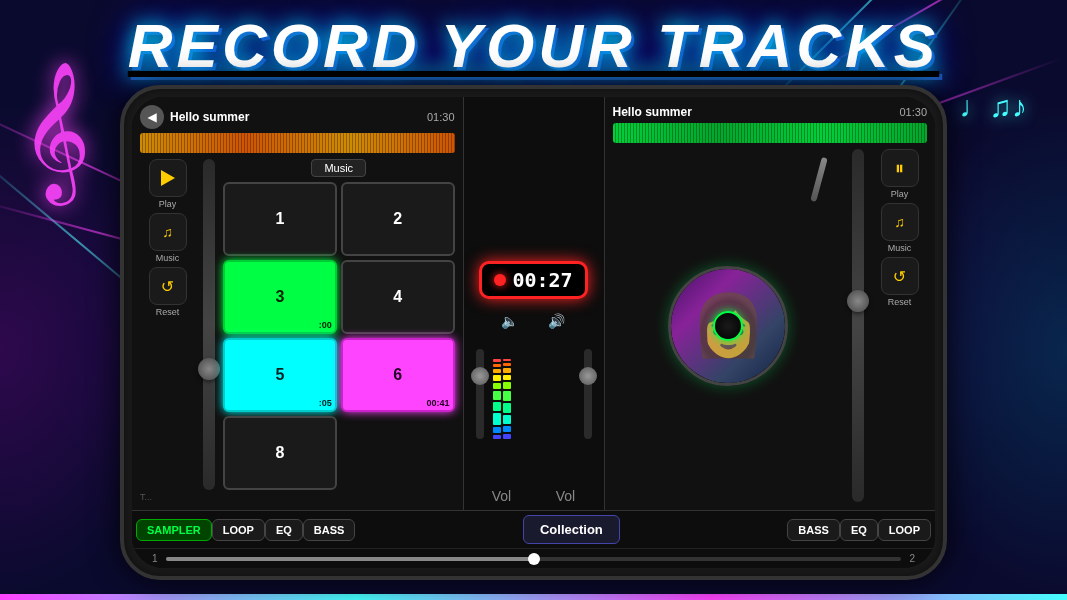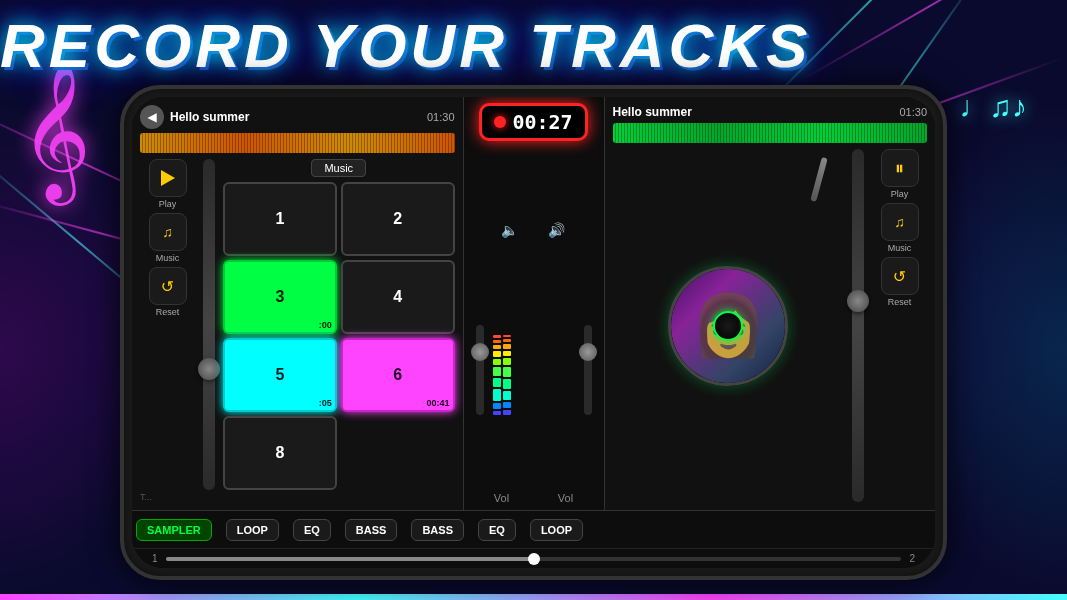--- a/index.html
+++ b/index.html
@@ -19,21 +19,23 @@
       inset: 0;
       background: radial-gradient(ellipse at 50% 50%, #1a0a4a 0%, #0a0a2e 70%);
     }
 
     
     .title-area {
       position: absolute;
       top: 10px;
       left: 0;
       right: 0;
+      text-align: center;
       z-index: 10;
+      text-decoration: underline;
     }
 
     .main-title {
       font-size: 62px;
       font-weight: 900;
       color: white;
       text-transform: uppercase;
       letter-spacing: 4px;
       text-shadow: 0 0 20px cyan, 0 0 40px blue, 3px 3px 0 #2244aa;
       font-style: italic;
@@ -324,21 +326,21 @@
       bottom: 2px;
       color: inherit;
     }
 
     
     .center-section {
       width: 140px;
       display: flex;
       flex-direction: column;
       align-items: center;
-      justify-content: space-between;
+      justify-content: flex-end;
       padding: 6px;
       gap: 10px;
       position: relative;
     }
 
     .record-timer {
       background: #000;
       border: 3px solid #ff2222;
       border-radius: 10px;
       padding: 4px 12px;
@@ -367,22 +369,23 @@
     .eq-bars {
       display: flex;
       gap: 3px;
       align-items: flex-end;
       height: 100px;
       width: 100%;
     }
 
     .vol-label {
       color: #888;
-      font-size: 11px;
+      font-size: 14px;
       text-align: center;
+      margin-top: 39px;
     }
 
     .fader-center {
       width: 8px;
       height: 90px;
       background: #2a2a2a;
       border-radius: 4px;
       position: relative;
       margin: 0 6px;
     }
@@ -465,21 +468,21 @@
       transform: rotate(15deg);
     }
 
     
     .bottom-tabs {
       height: 38px;
       background: #0d0d0d;
       display: flex;
       align-items: center;
       padding: 0 4px;
-      gap: 14px;
+      gap: 0;
       border-top: 1px solid #333;
     }
 
     .tab-btn {
       padding: 4px 10px;
       border-radius: 6px;
       font-size: 11px;
       font-weight: bold;
       cursor: pointer;
       color: white;
@@ -868,20 +871,21 @@
         </div>
 
       </div>
 
       <div class="bottom-tabs">
         <div class="tab-btn tab-btn-active">SAMPLER</div>
         <div class="tab-btn">LOOP</div>
         <div class="tab-btn">EQ</div>
         <div class="tab-btn">BASS</div>
 
+        <div class="tab-btn tab-collection">Collection</div>
 
         <div class="tab-btn">BASS</div>
         <div class="tab-btn">EQ</div>
         <div class="tab-btn">LOOP</div>
       </div>
 
       <div class="progress-bar-area">
         <span class="progress-label-1">1</span>
         <div class="progress-track">
           <div class="progress-fill"></div>

